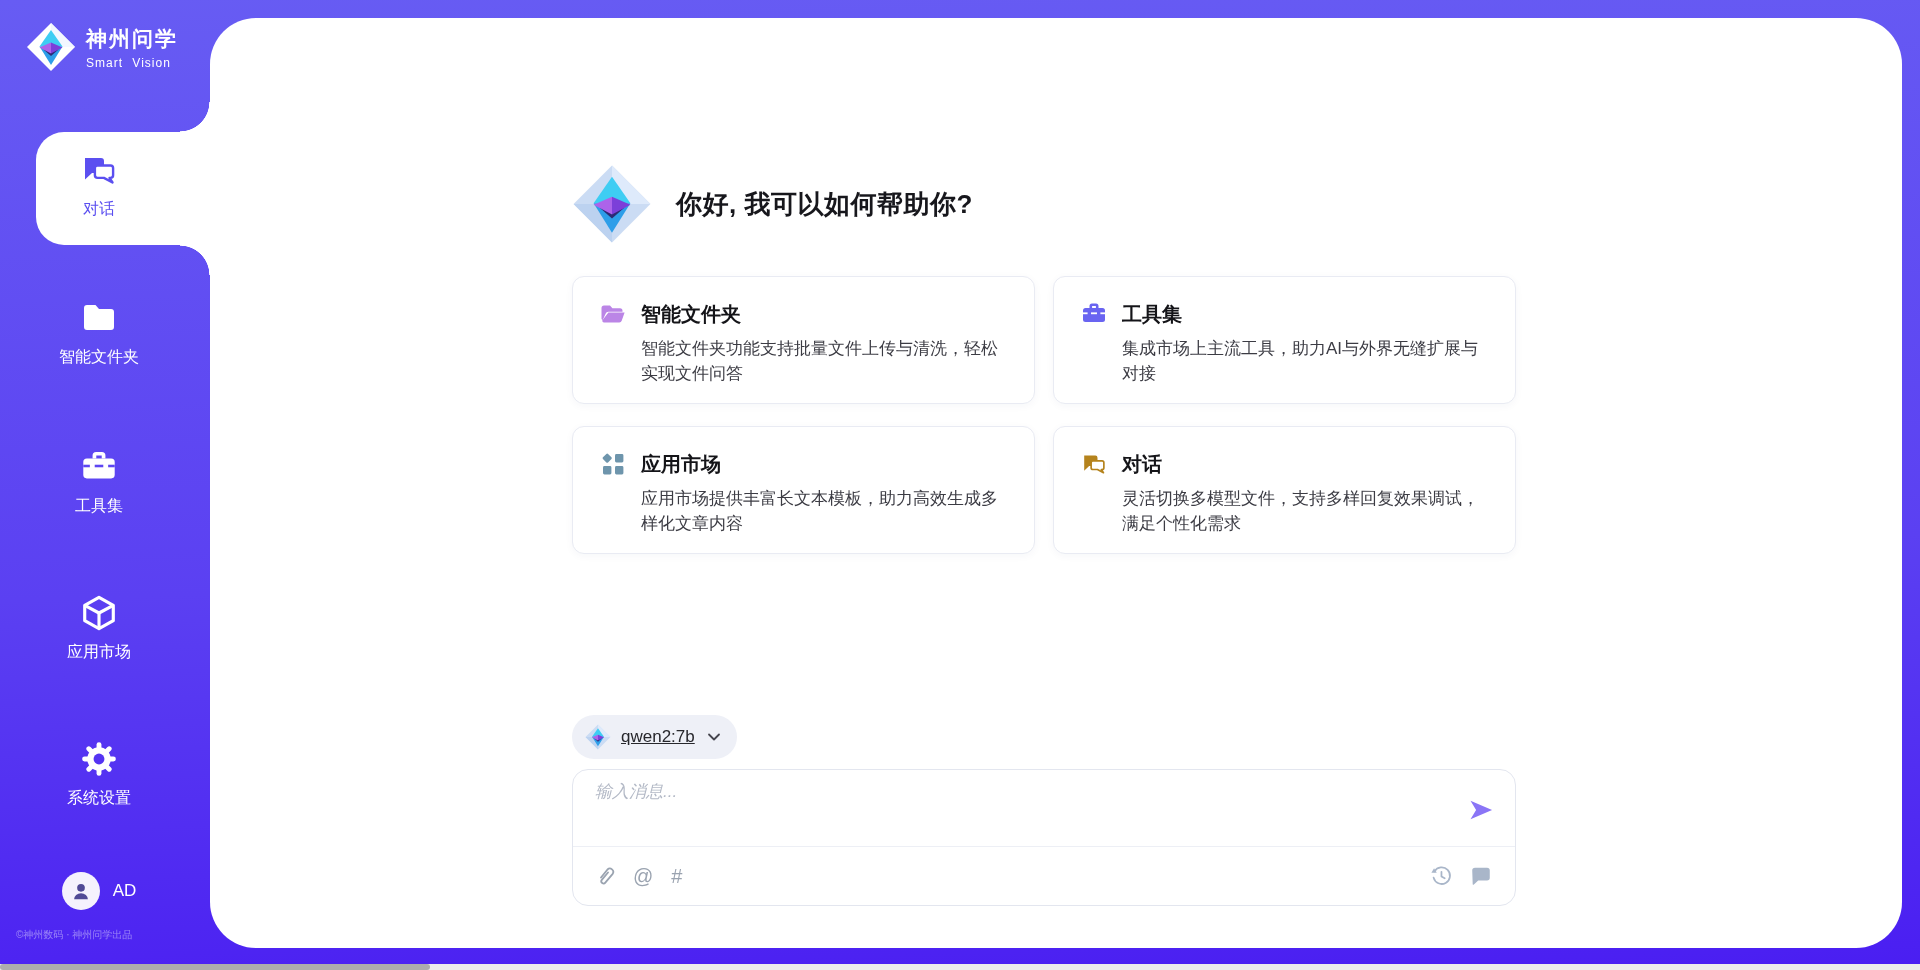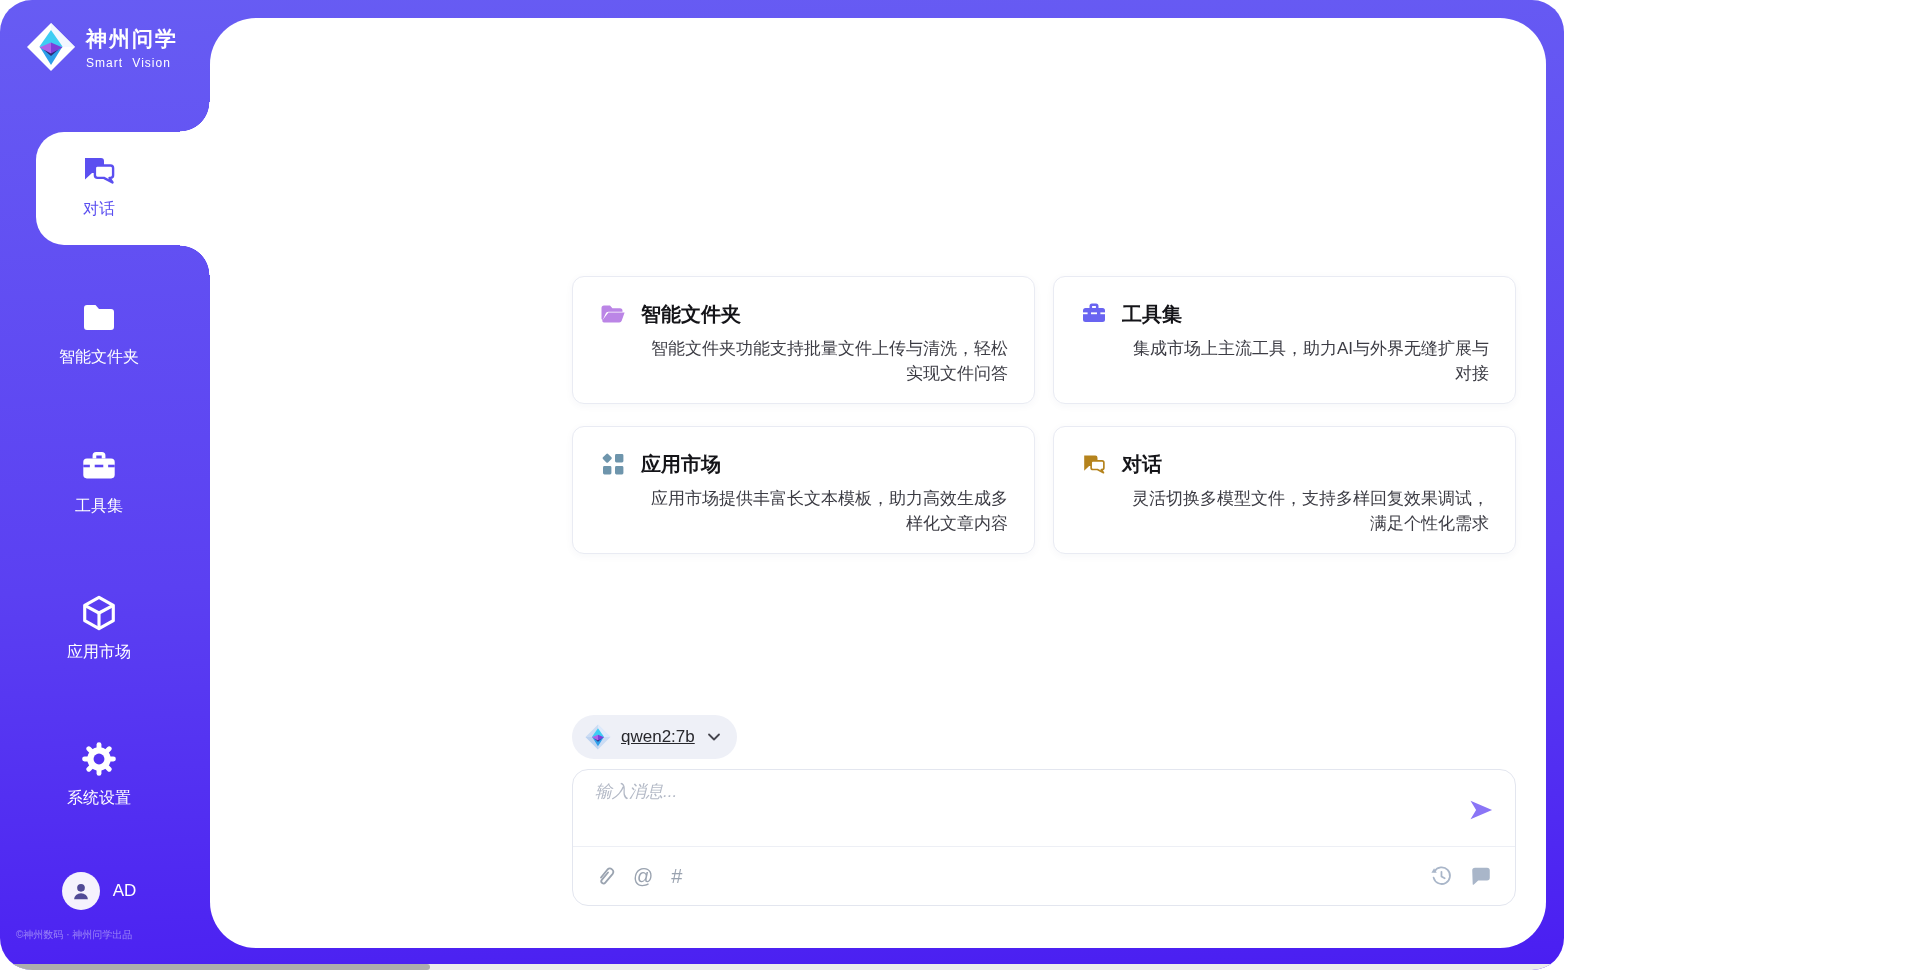--- a/index.html
+++ b/index.html
@@ -1,20 +1,20 @@
 <!DOCTYPE html>
 <html><head>
 <meta charset="utf-8">
 <style>
   * { margin:0; padding:0; box-sizing:border-box; }
   html,body { width:1920px; height:970px; }
   body { font-family:"Liberation Sans","DejaVu Sans",sans-serif; overflow:hidden; }
 
-  .page { position:relative; width:1564px; height:970px; overflow:hidden;
-          background:linear-gradient(178deg,#675CF3 0%,#5B40F2 58%,#4A1EF2 100%);border-radius:32px; }
+  .page { position:relative; width:1920px; height:970px; overflow:hidden;
+          background:linear-gradient(178deg,#675CF3 0%,#5B40F2 58%,#4A1EF2 100%); }
 
   
   .main-panel { position:absolute; left:210px; top:18px; right:18px; bottom:22px;
                 background:#fff; border-radius:46px; }
 
   
   .sidebar { position:absolute; left:0; top:0; width:210px; height:100%; z-index:2; }
 
   .logo-block { position:absolute; left:26px; top:22px; display:flex; align-items:center; gap:10px; }
   .logo-gem { width:50px; height:50px; }
@@ -52,21 +52,21 @@
   .hero-gem { width:80px; height:80px; }
   .hero-title { font-size:26px; font-weight:bold; color:#17171c; letter-spacing:0.5px; }
 
   .cards { position:absolute; top:258px; left:0; width:944px; display:grid;
            grid-template-columns:1fr 1fr; gap:22px 18px; }
   .card { background:#fff; border:1px solid #e9ebf3; border-radius:12px; height:128px;
           padding:23px 26px; box-shadow:0 2px 8px rgba(35,45,90,0.04); cursor:pointer; }
   .card-head { display:flex; align-items:center; gap:14px; }
   .card-icon { width:28px; height:28px; flex:0 0 auto; }
   .card-title { font-size:20px; font-weight:bold; color:#141418; }
-  .card-desc { margin-top:9px; padding-left:42px; font-size:17px; color:#3c3c44; line-height:1.45;text-align:right; }
+  .card-desc { margin-top:9px; padding-left:42px; font-size:17px; color:#3c3c44; line-height:1.45; }
 
   .model-pill { position:absolute; top:697px; left:0; height:44px; padding:0 16px 0 13px;
                 border-radius:22px; background:#eef0f7; display:inline-flex; align-items:center;
                 gap:10px; cursor:pointer; }
   .pill-gem { width:26px; height:26px; }
   .pill-label { font-size:17px; color:#27272c;text-decoration:underline; }
   .pill-chevron { width:14px; height:12px; margin-left:2px; }
 
   .composer { position:absolute; top:751px; left:0; width:944px; height:137px;
               border:1px solid #e3e6ef; border-radius:16px; background:#fff; }
@@ -205,20 +205,26 @@
       </span>
       <span>AD</span>
     </div>
 
     <div class="side-footer">©神州数码 · 神州问学出品</div>
   </div>
 
   <div class="main-panel" style="background:transparent; z-index:3;">
     <div class="content">
 
+      <div class="hero">
+        <svg class="hero-gem">
+            <use href="#gem-blue"></use>
+          </svg>
+        <h1 class="hero-title">你好, 我可以如何帮助你?</h1>
+      </div>
 
       <div class="cards">
 
         <div class="card">
           <div class="card-head">
             <svg class="card-icon" viewBox="0 0 28 28" fill="#BB85E6">
               <path d="M2.5 8 A2.5 2.5 0 0 1 5 5.5 h6 l2.4 2.8 H21 a2.5 2.5 0 0 1 2.5 2.5 v0.9 H9.4 a3 3 0 0 0 -2.8 2 L3.6 20.2 a9 9 0 0 1 -1.1 -1.2 z"></path>
               <path d="M9.4 12.6 h16.2 l-2.9 8.2 a2.6 2.6 0 0 1 -2.5 1.7 H5 a1.7 1.7 0 0 1 -1.6 -2.3 z"></path>
             </svg>
             <span class="card-title">智能文件夹</span>

